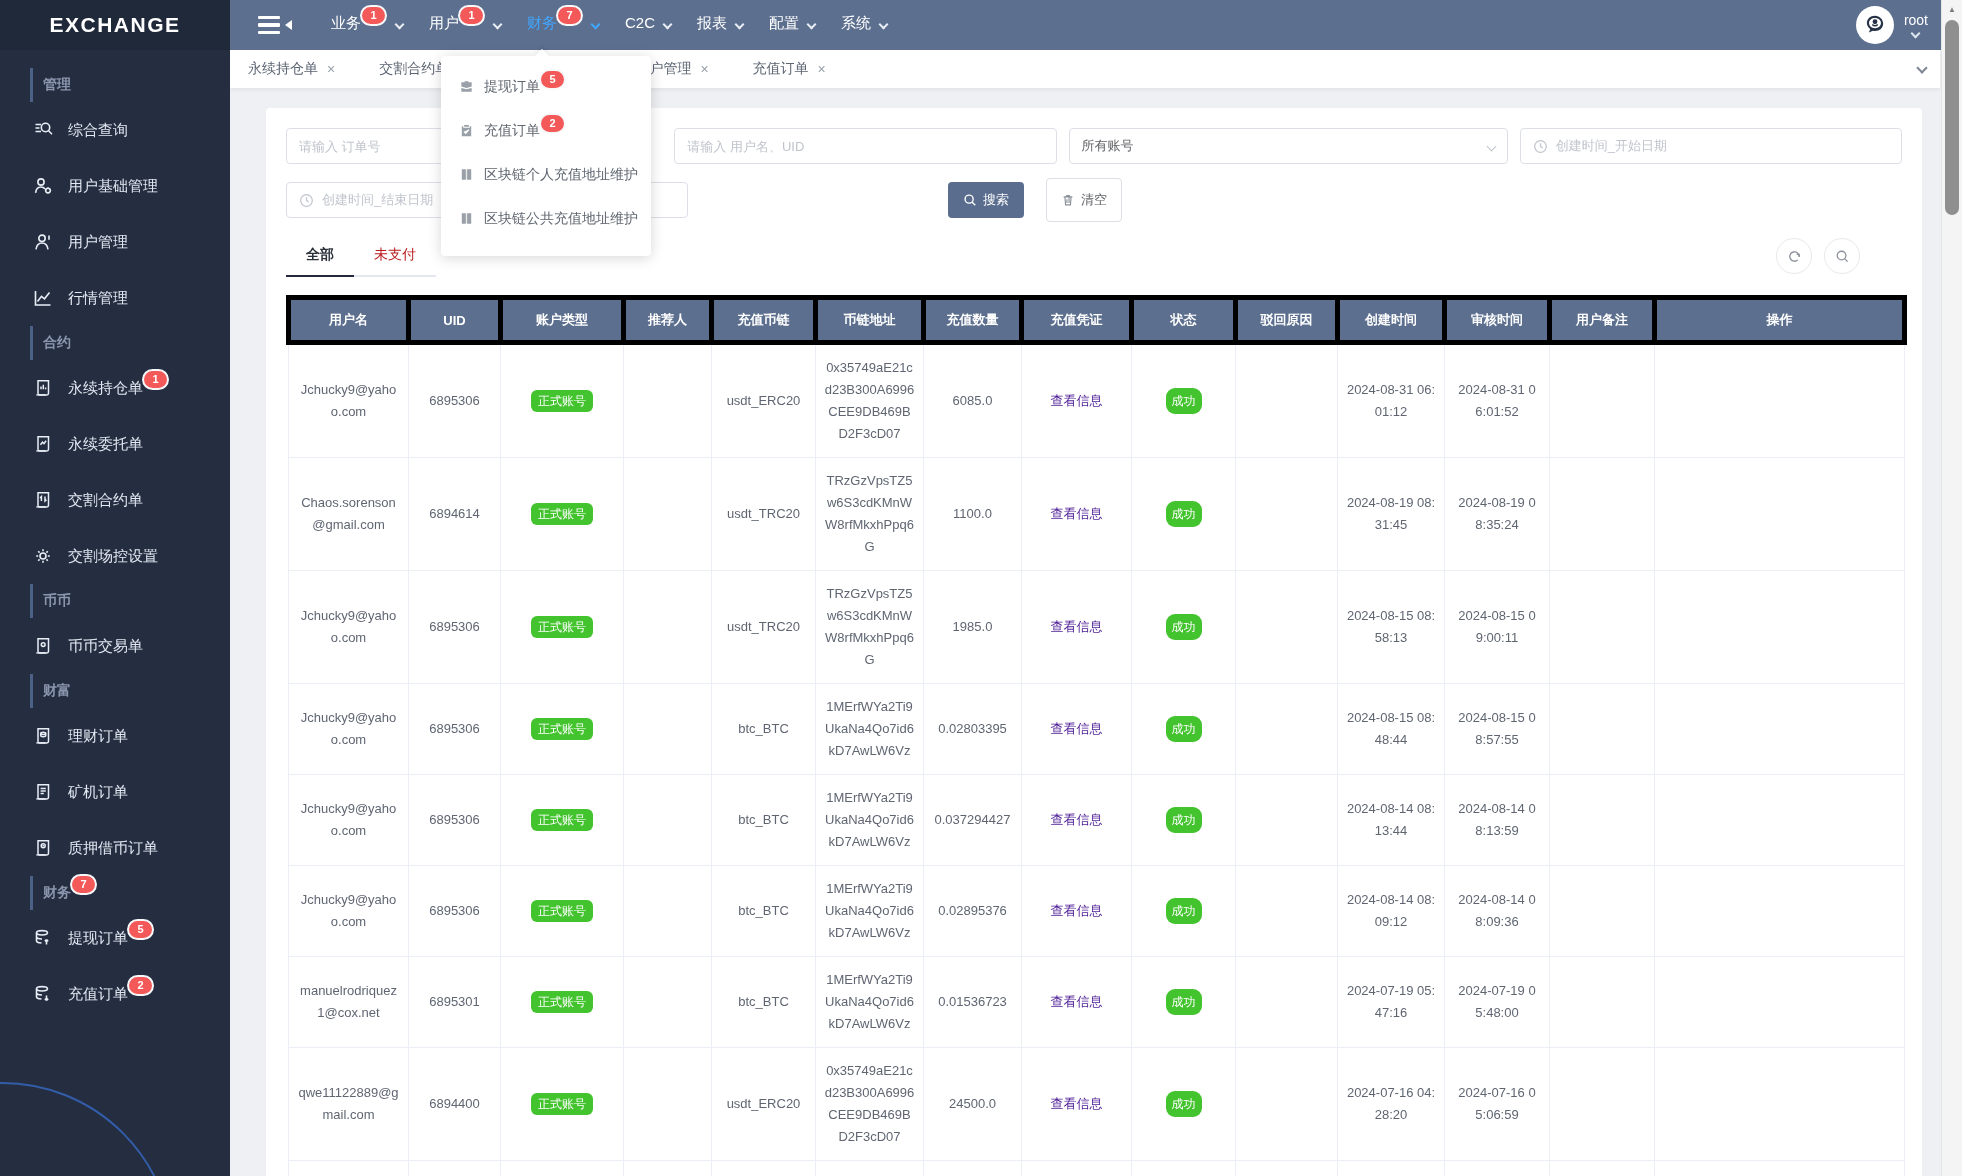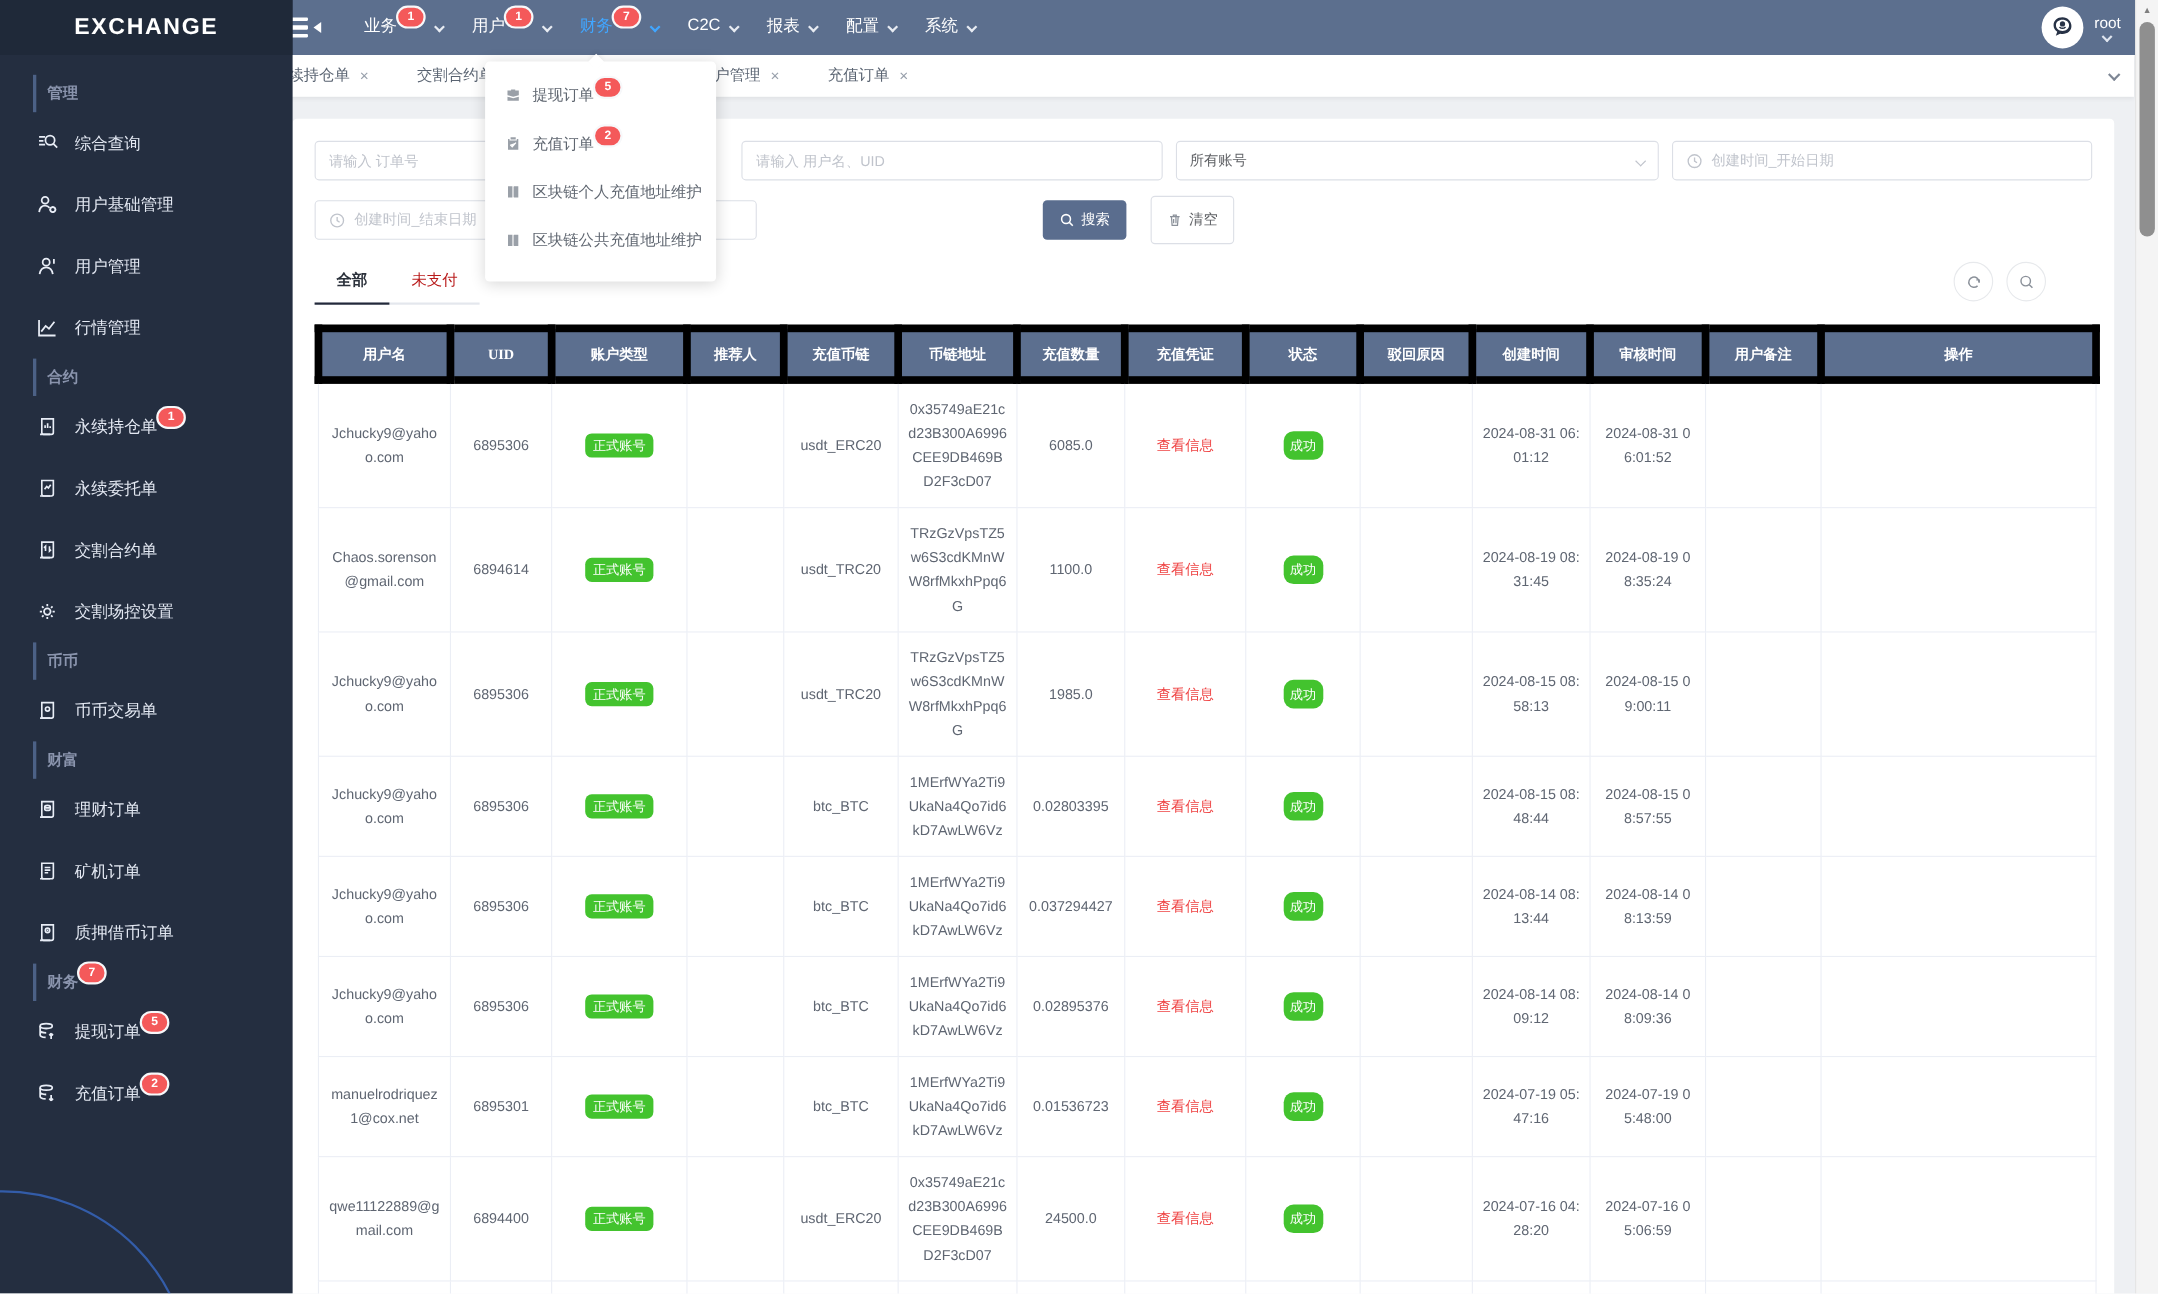--- a/index.html
+++ b/index.html
@@ -1,21 +1,21 @@
 <!DOCTYPE html>
 <html><head>
 <meta charset="utf-8">
 <style>
   html,body{margin:0;padding:0;}
   body{width:1962px;height:1176px;overflow:hidden;background:#eef0f3;
        font-family:"Liberation Sans","DejaVu Sans",sans-serif;}
   #app{position:relative;width:1962px;height:1176px;overflow:hidden;}
 
   
-  .sidebar{position:absolute;left:0;top:0;width:266px;height:100%;background:#242e40;z-index:30;overflow:hidden;}
+  .sidebar{position:absolute;left:0;top:0;width:230px;height:100%;background:#242e40;z-index:30;overflow:hidden;}
   .logo{height:50px;background:#1f2939;color:#fff;font-size:21px;font-weight:bold;letter-spacing:1.5px;
         display:flex;align-items:center;justify-content:center;}
   .smenu{padding-top:18px;}
   .ssec{height:34px;display:flex;align-items:center;margin-left:30px;padding-left:10px;
         border-left:3px solid #4c6186;color:#8a94ad;font-size:14px;font-weight:bold;}
   .sitem{height:56px;display:flex;align-items:center;padding-left:32px;color:#e3e8f2;font-size:15px;cursor:pointer;}
   .sitem .icn{width:22px;height:22px;margin-right:14px;color:#e8edf6;display:flex;align-items:center;justify-content:center;}
   .rbadge{min-width:17px;height:17px;background:#f4595a;border:2px solid #f7f8fa;color:#fff;border-radius:11px;
           font-size:11px;font-weight:bold;display:inline-flex;align-items:center;justify-content:center;
           padding:0 3px;transform:translateY(-9px);margin-left:-1px;line-height:1;}
@@ -80,26 +80,26 @@
   .subhead{display:flex;align-items:flex-start;justify-content:space-between;margin-top:4px;}
   .subtabs{display:inline-flex;border-bottom:2px solid #e4e7ed;}
   .stab{padding:10px 20px 11px;font-size:14px;color:#b91c1c;cursor:pointer;margin-bottom:-2px;}
   .stab.active{color:#2b313b;font-weight:bold;border-bottom:2px solid #23293a;}
   .tools{display:flex;gap:12px;margin-right:42px;margin-top:2px;}
   .cbtn{width:36px;height:36px;border-radius:50%;border:1px solid #e7e9ec;background:#fff;color:#8b919a;
         display:flex;align-items:center;justify-content:center;font-size:16px;cursor:pointer;}
 
   table.grid{width:100%;border-collapse:collapse;table-layout:fixed;margin-top:18px;}
   .grid th{background:#5c6f8f;color:#fff;font-size:13px;font-weight:bold;height:40px;
-           border:7px solid #000000;padding:0 4px;font-family:Liberation Serif, serif;}
+           border:5px solid #000000;padding:0 4px;}
   .grid td{border:1px solid #ebeef5;background:#fff;color:#5f6672;font-size:13px;text-align:center;
            padding:12px 8px;line-height:22px;word-break:break-all;vertical-align:middle;}
   .tag-green{display:inline-block;background:#43c32e;color:#fff;font-size:12px;padding:5px 7px;border-radius:6px;line-height:1;}
   .tag-status{display:inline-block;background:#43c32e;color:#fff;font-size:12px;padding:7px 6px;border-radius:9px;line-height:1;}
-  .link{color:#ef4444;cursor:pointer;}
+  .link{color:#4c1d95;cursor:pointer;}
 
   
   .sbar{position:absolute;right:0;top:0;width:20px;height:100%;background:#f4f4f4;border-left:1px solid #e4e4e4;z-index:60;}
   .sbar .up{height:18px;display:flex;align-items:center;justify-content:center;color:#7f7f7f;font-size:8px;}
   .sbar .thumb{position:absolute;left:3px;right:3px;top:20px;height:195px;background:#8f8f8f;border-radius:8px;}
 </style>
 </head>
 <body>
 
 <div id="app">

